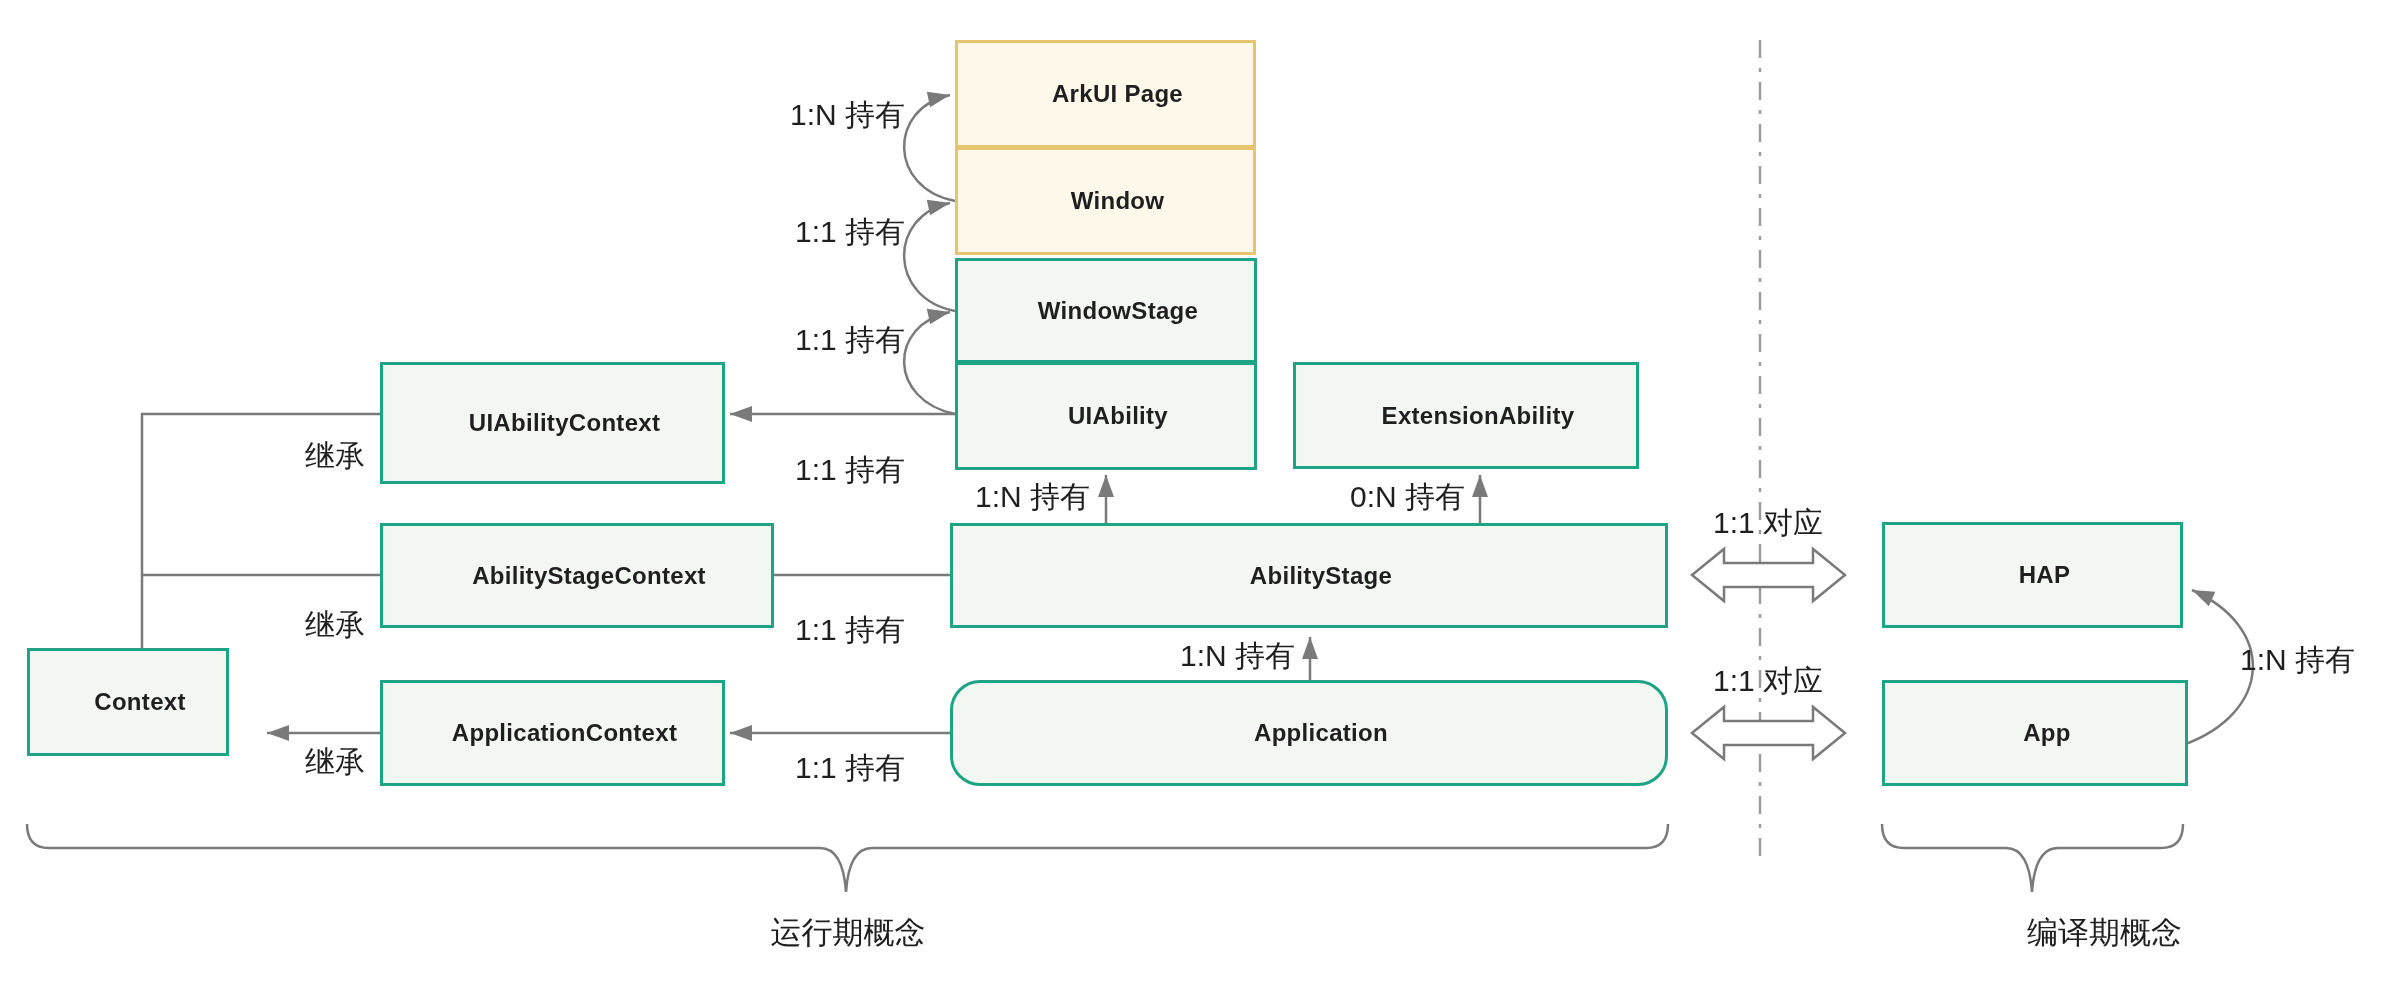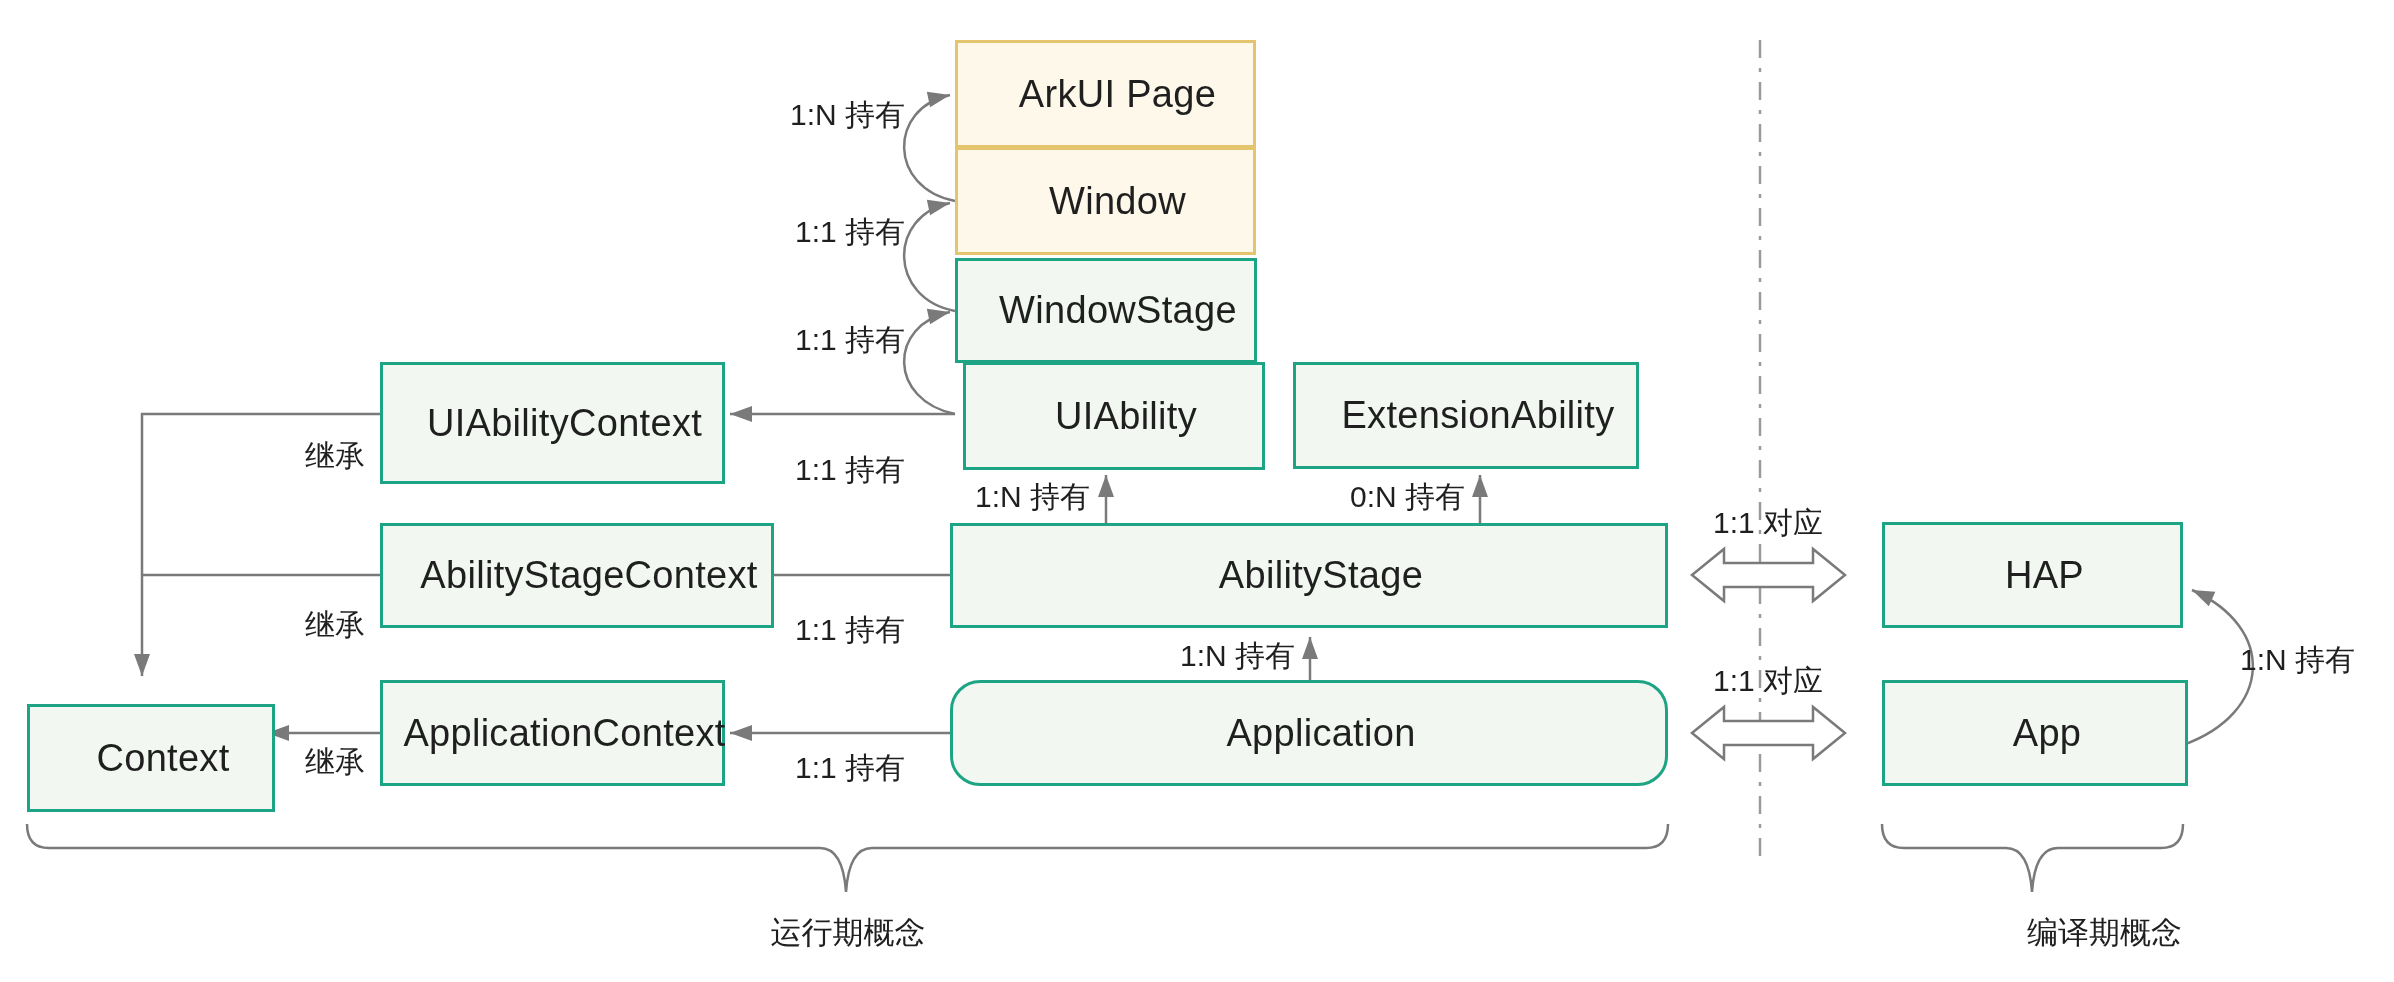--- a/index.html
+++ b/index.html
@@ -9,21 +9,21 @@
     background:#ffffff;
     font-family:"Liberation Sans","DejaVu Sans",sans-serif;
     color:#1f1f1f;
     overflow:hidden;
   }
   #connector-layer{position:absolute;left:0;top:0;width:2394px;height:982px;}
   .node{
     position:absolute;
     box-sizing:border-box;
     display:flex;align-items:center;justify-content:center;
-    font-size:38px;font-weight:400;letter-spacing:0.3px;
+    font-size:24px;font-weight:700;letter-spacing:0.3px;
     background:#F2F8F1;
     border:3px solid #1CA484;
     text-align:center;
     padding-left:24px;
   }
   .node.yellow{
     background:#FDF8E9;
     border:3px solid #E4C46C;
   }
   .lbl{
@@ -72,28 +72,28 @@
 
     <path d="M 2183 745 C 2272 713 2277 628 2192 590" fill="none" stroke="#7a7a7a" stroke-width="2.5" marker-end="url(#ah)"></path>
 
     <path d="M 27 824 Q 27 848 49 848 L 820 848 Q 843 848 846 892 Q 849 848 872 848 L 1646 848 Q 1668 848 1668 824" fill="none" stroke="#7a7a7a" stroke-width="2.5"></path>
     <path d="M 1882 824 Q 1882 848 1904 848 L 2006 848 Q 2029 848 2032 892 Q 2035 848 2058 848 L 2161 848 Q 2183 848 2183 824" fill="none" stroke="#7a7a7a" stroke-width="2.5"></path>
   </svg>
 
   <div class="node yellow" style="left:955px;top:40px;width:301px;height:108px;">ArkUI Page</div>
   <div class="node yellow" style="left:955px;top:147px;width:301px;height:108px;">Window</div>
   <div class="node" style="left:955px;top:258px;width:302px;height:105px;">WindowStage</div>
-  <div class="node" style="left:955px;top:362px;width:302px;height:108px;margin-left:8px;">UIAbility</div>
+  <div class="node" style="left:955px;top:362px;width:302px;height:108px;">UIAbility</div>
   <div class="node" style="left:1293px;top:362px;width:346px;height:107px;">ExtensionAbility</div>
   <div class="node" style="left:380px;top:362px;width:345px;height:122px;">UIAbilityContext</div>
   <div class="node" style="left:380px;top:523px;width:394px;height:105px;">AbilityStageContext</div>
   <div class="node" style="left:950px;top:523px;width:718px;height:105px;">AbilityStage</div>
   <div class="node" style="left:380px;top:680px;width:345px;height:106px;">ApplicationContext</div>
   <div class="node" style="left:950px;top:680px;width:718px;height:106px;border-radius:30px;">Application</div>
-  <div class="node" style="left:27px;top:704px;width:248px;height:108px;">Context</div>
+  <div class="node" style="left:27px;top:648px;width:202px;height:108px;">Context</div>
   <div class="node" style="left:1882px;top:522px;width:301px;height:106px;">HAP</div>
   <div class="node" style="left:1882px;top:680px;width:306px;height:106px;">App</div>
 
   <div class="lbl r" style="left:715px;top:95px;width:190px;">1:N 持有</div>
   <div class="lbl r" style="left:715px;top:212px;width:190px;">1:1 持有</div>
   <div class="lbl r" style="left:715px;top:320px;width:190px;">1:1 持有</div>
   <div class="lbl r" style="left:715px;top:450px;width:190px;">1:1 持有</div>
   <div class="lbl r" style="left:715px;top:610px;width:190px;">1:1 持有</div>
   <div class="lbl r" style="left:715px;top:748px;width:190px;">1:1 持有</div>
 

